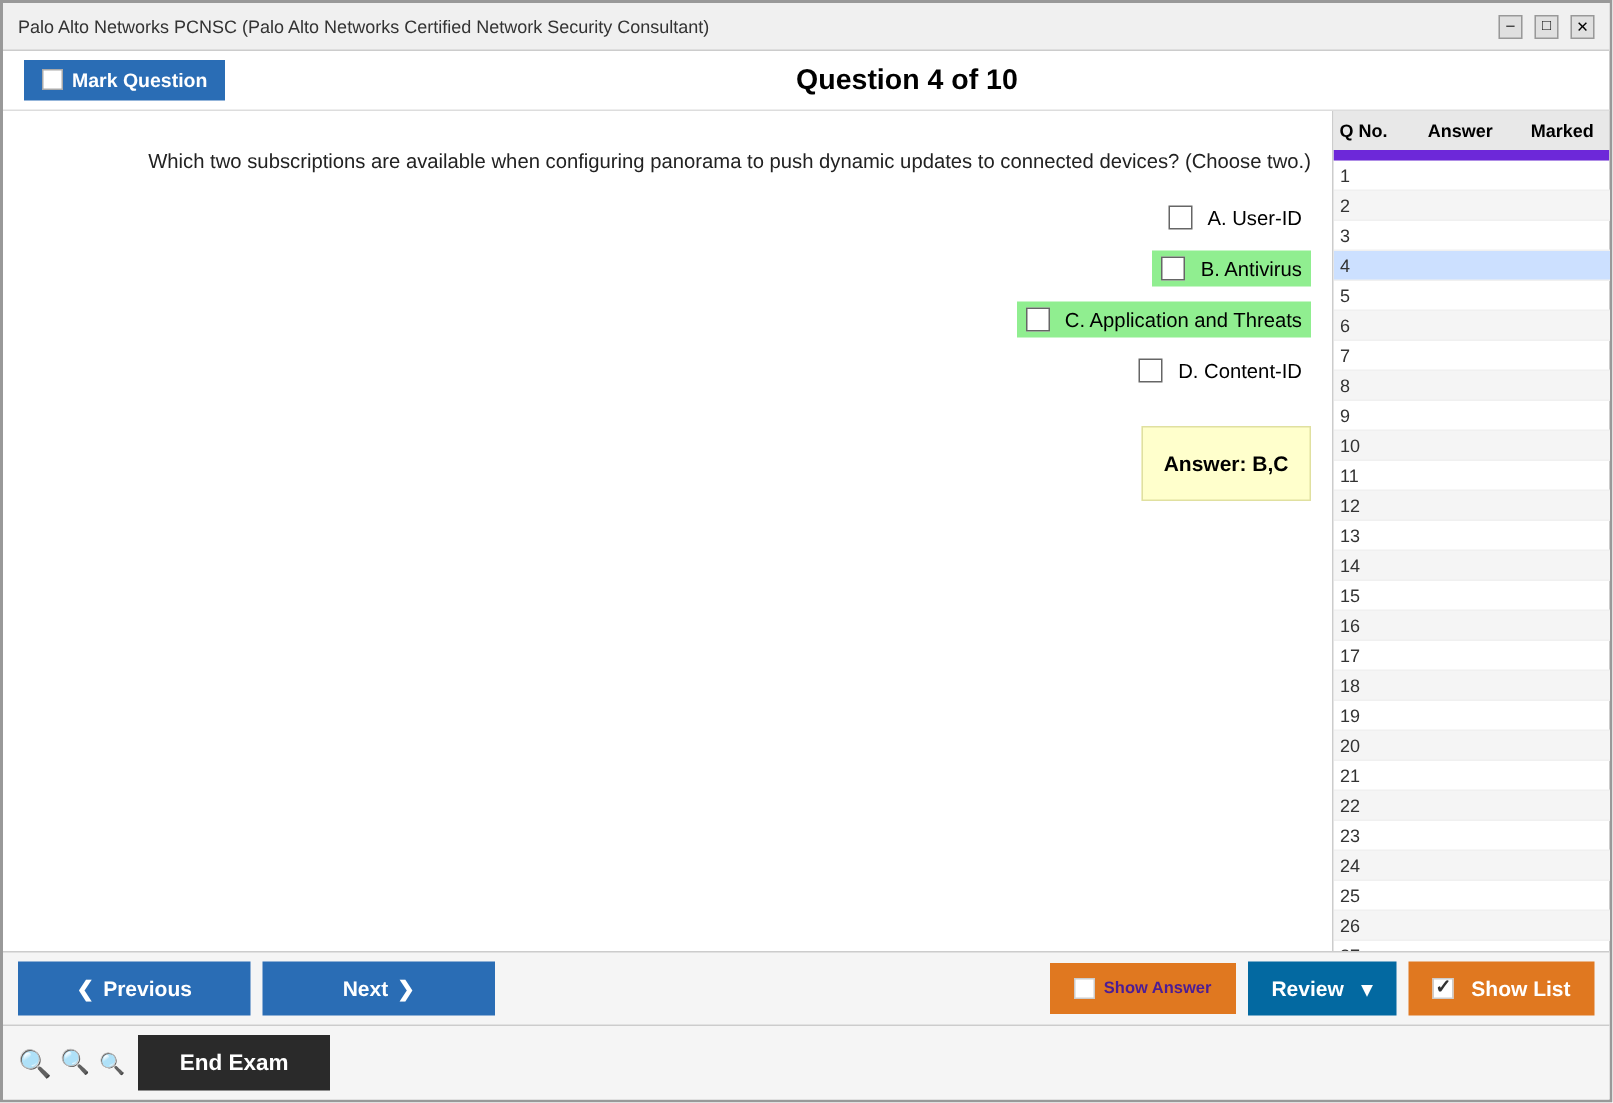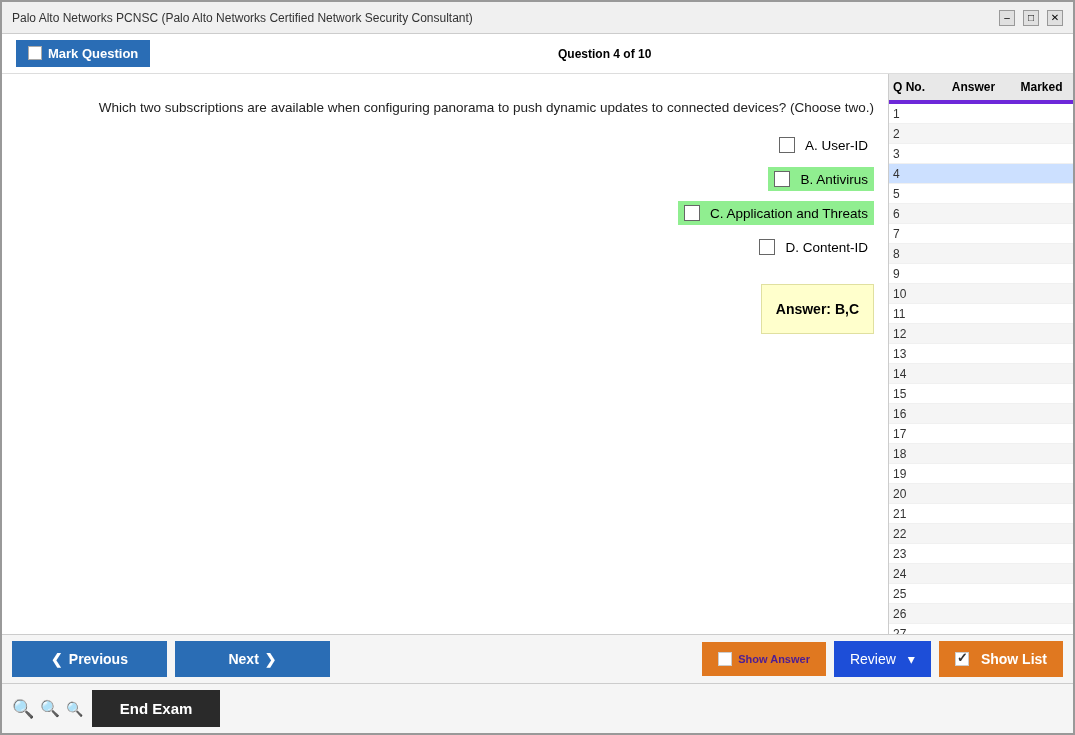--- a/index.html
+++ b/index.html
@@ -80,21 +80,21 @@
     }
     .mark-question-btn .checkbox-icon {
       width: 14px;
       height: 14px;
       background: white;
       display: inline-block;
       border: 1px solid #aaa;
     }
     .question-header {
       text-align: center;
-      font-size: 12px;
+      font-size: 19px;
       font-weight: bold;
       flex: 1;
     }
     .question-text {
       margin: 14px 0 10px 0;
       font-size: 13.5px;
       line-height: 1.5;
       color: #222;
     }
     .answer-option {
@@ -129,21 +129,21 @@
     .sidebar {
       width: 185px;
       border-left: 1px solid #ccc;
       display: flex;
       flex-direction: column;
       overflow: hidden;
     }
     .sidebar-header {
       display: flex;
       background: #e8e8e8;
-      border-bottom: 4px solid #6d28d9;
+      border-bottom: 7px solid #6d28d9;
       padding: 6px 4px;
       font-size: 12px;
       font-weight: bold;
     }
     .sidebar-header .col-qno { width: 40px; }
     .sidebar-header .col-answer { flex: 1; text-align: center; }
     .sidebar-header .col-marked { width: 55px; text-align: center; }
     .sidebar-list {
       overflow-y: scroll;
       flex: 1;
@@ -193,26 +193,26 @@
       padding: 10px 16px;
       font-size: 11px;
       font-weight: bold;
       cursor: pointer;
       display: flex;
       align-items: center;
       gap: 6px;
       margin-left: auto;
     }
     .btn-review {
-      background: #1d4ed8;
+      background: #0369a1;
       color: white;
       border: none;
       padding: 10px 16px;
       font-size: 14px;
-      font-weight: normal;
+      font-weight: bold;
       cursor: pointer;
       display: flex;
       align-items: center;
       gap: 6px;
     }
     .btn-show-list {
       background: #e07820;
       color: white;
       border: none;
       padding: 10px 16px;

